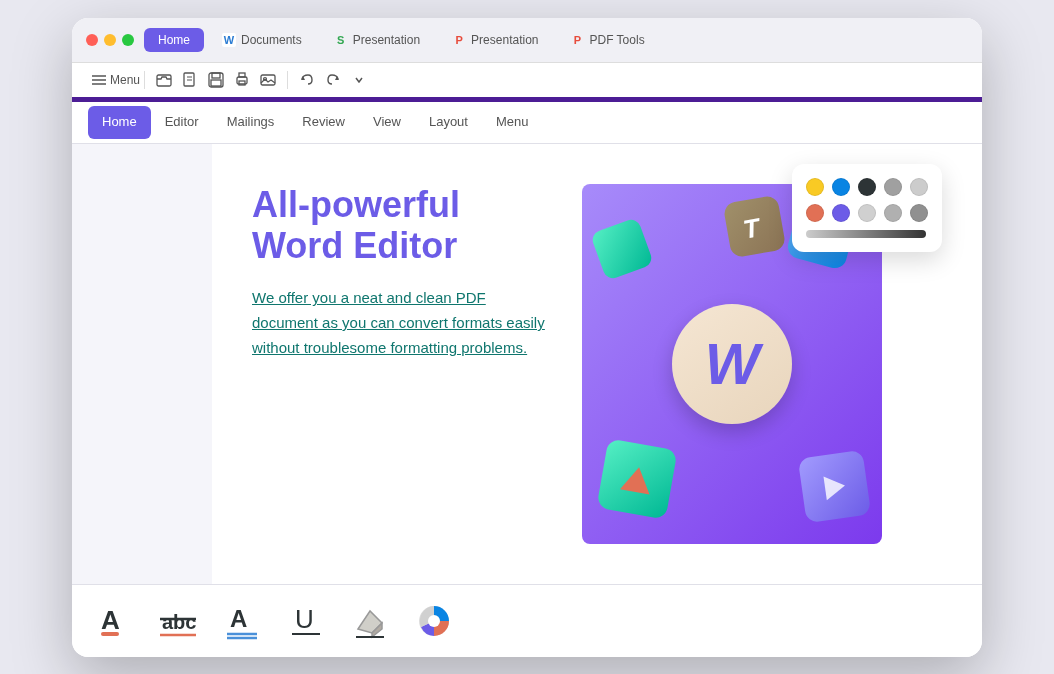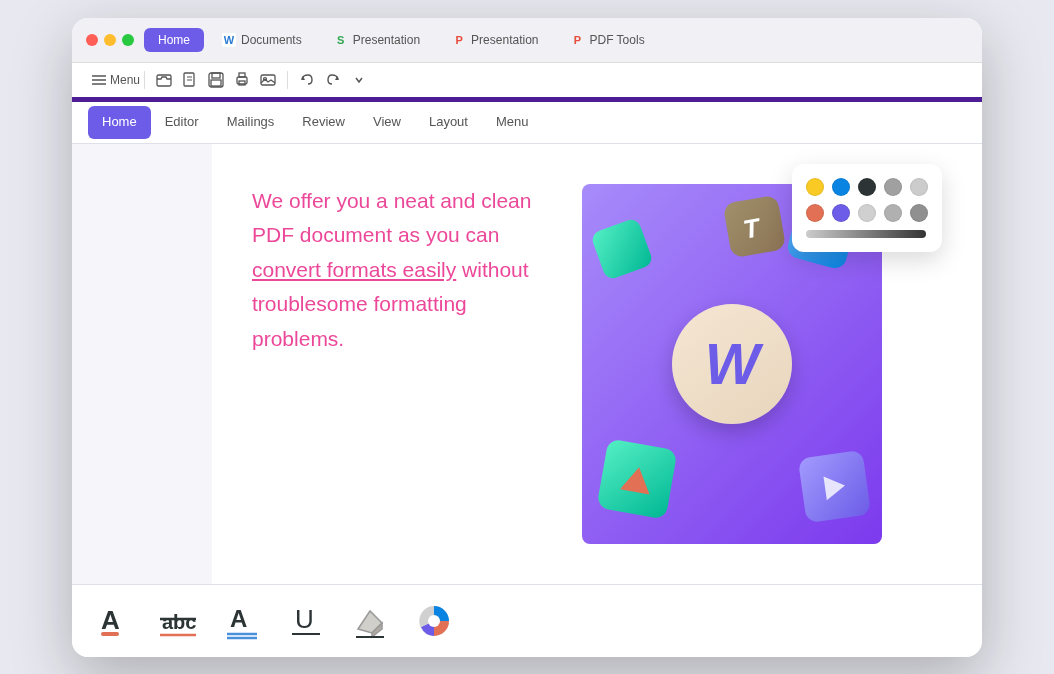--- a/index.html
+++ b/index.html
@@ -158,23 +158,24 @@
 
     .headline {
       font-size: 36px;
       font-weight: 800;
       color: #6c5ce7;
       line-height: 1.15;
       margin-bottom: 20px;
     }
 
     .body-text {
-      font-size: 21px;
-      color: #ec4899;
+      font-size: 15px;
+      color: #0f766e;
       line-height: 1.65;
+      text-decoration: underline;
     }
 
     .body-text .underlined {
       text-decoration: underline;
     }
 
     .image-section {
       width: 300px;
       min-height: 320px;
       background: linear-gradient(135deg, #a78bfa 0%, #7c3aed 100%);
@@ -471,20 +472,23 @@
     <div class="nav-item">
       <span>Menu</span>
     </div>
   </div>
 
   <div class="main-content">
     <div class="left-margin"></div>
 
     <div class="content-area">
       <div class="text-section">
+        <h1 class="headline">
+          <span>All-powerful Word Editor</span>
+        </h1>
         <p class="body-text">
           <span>We offer you a neat and clean PDF document as you can </span><span class="underlined">convert formats easily</span><span> without troublesome formatting problems.</span>
         </p>
       </div>
 
       <div class="image-section">
 
         <div class="float-el float-brown-top">
           <svg width="32" height="32" viewBox="0 0 32 32">
             <text x="4" y="26" font-size="26" font-weight="900" fill="#fff" font-style="italic">T</text>

